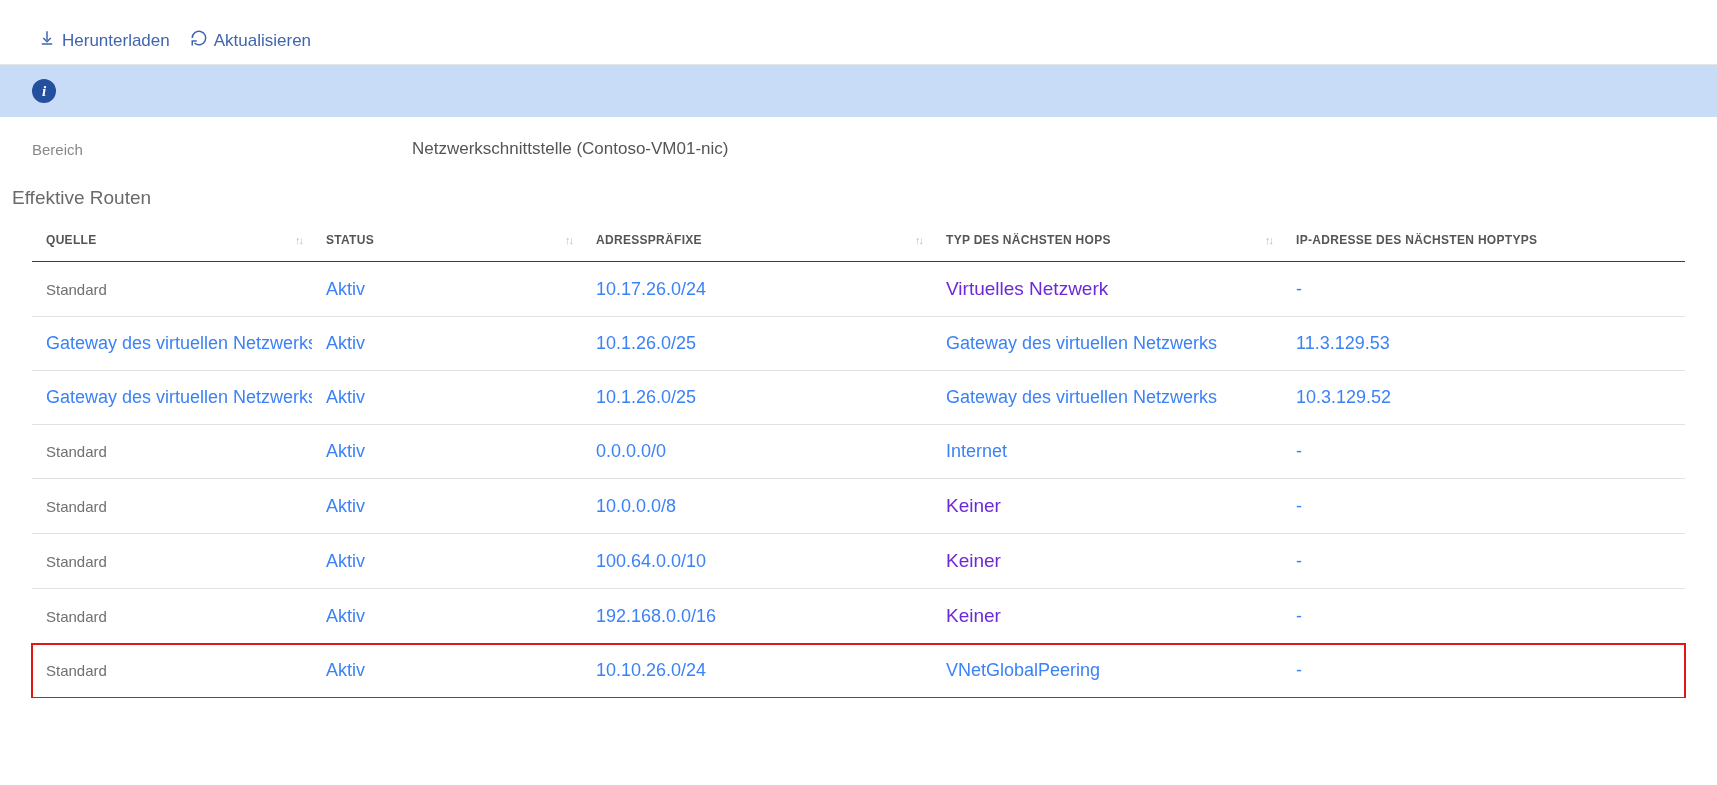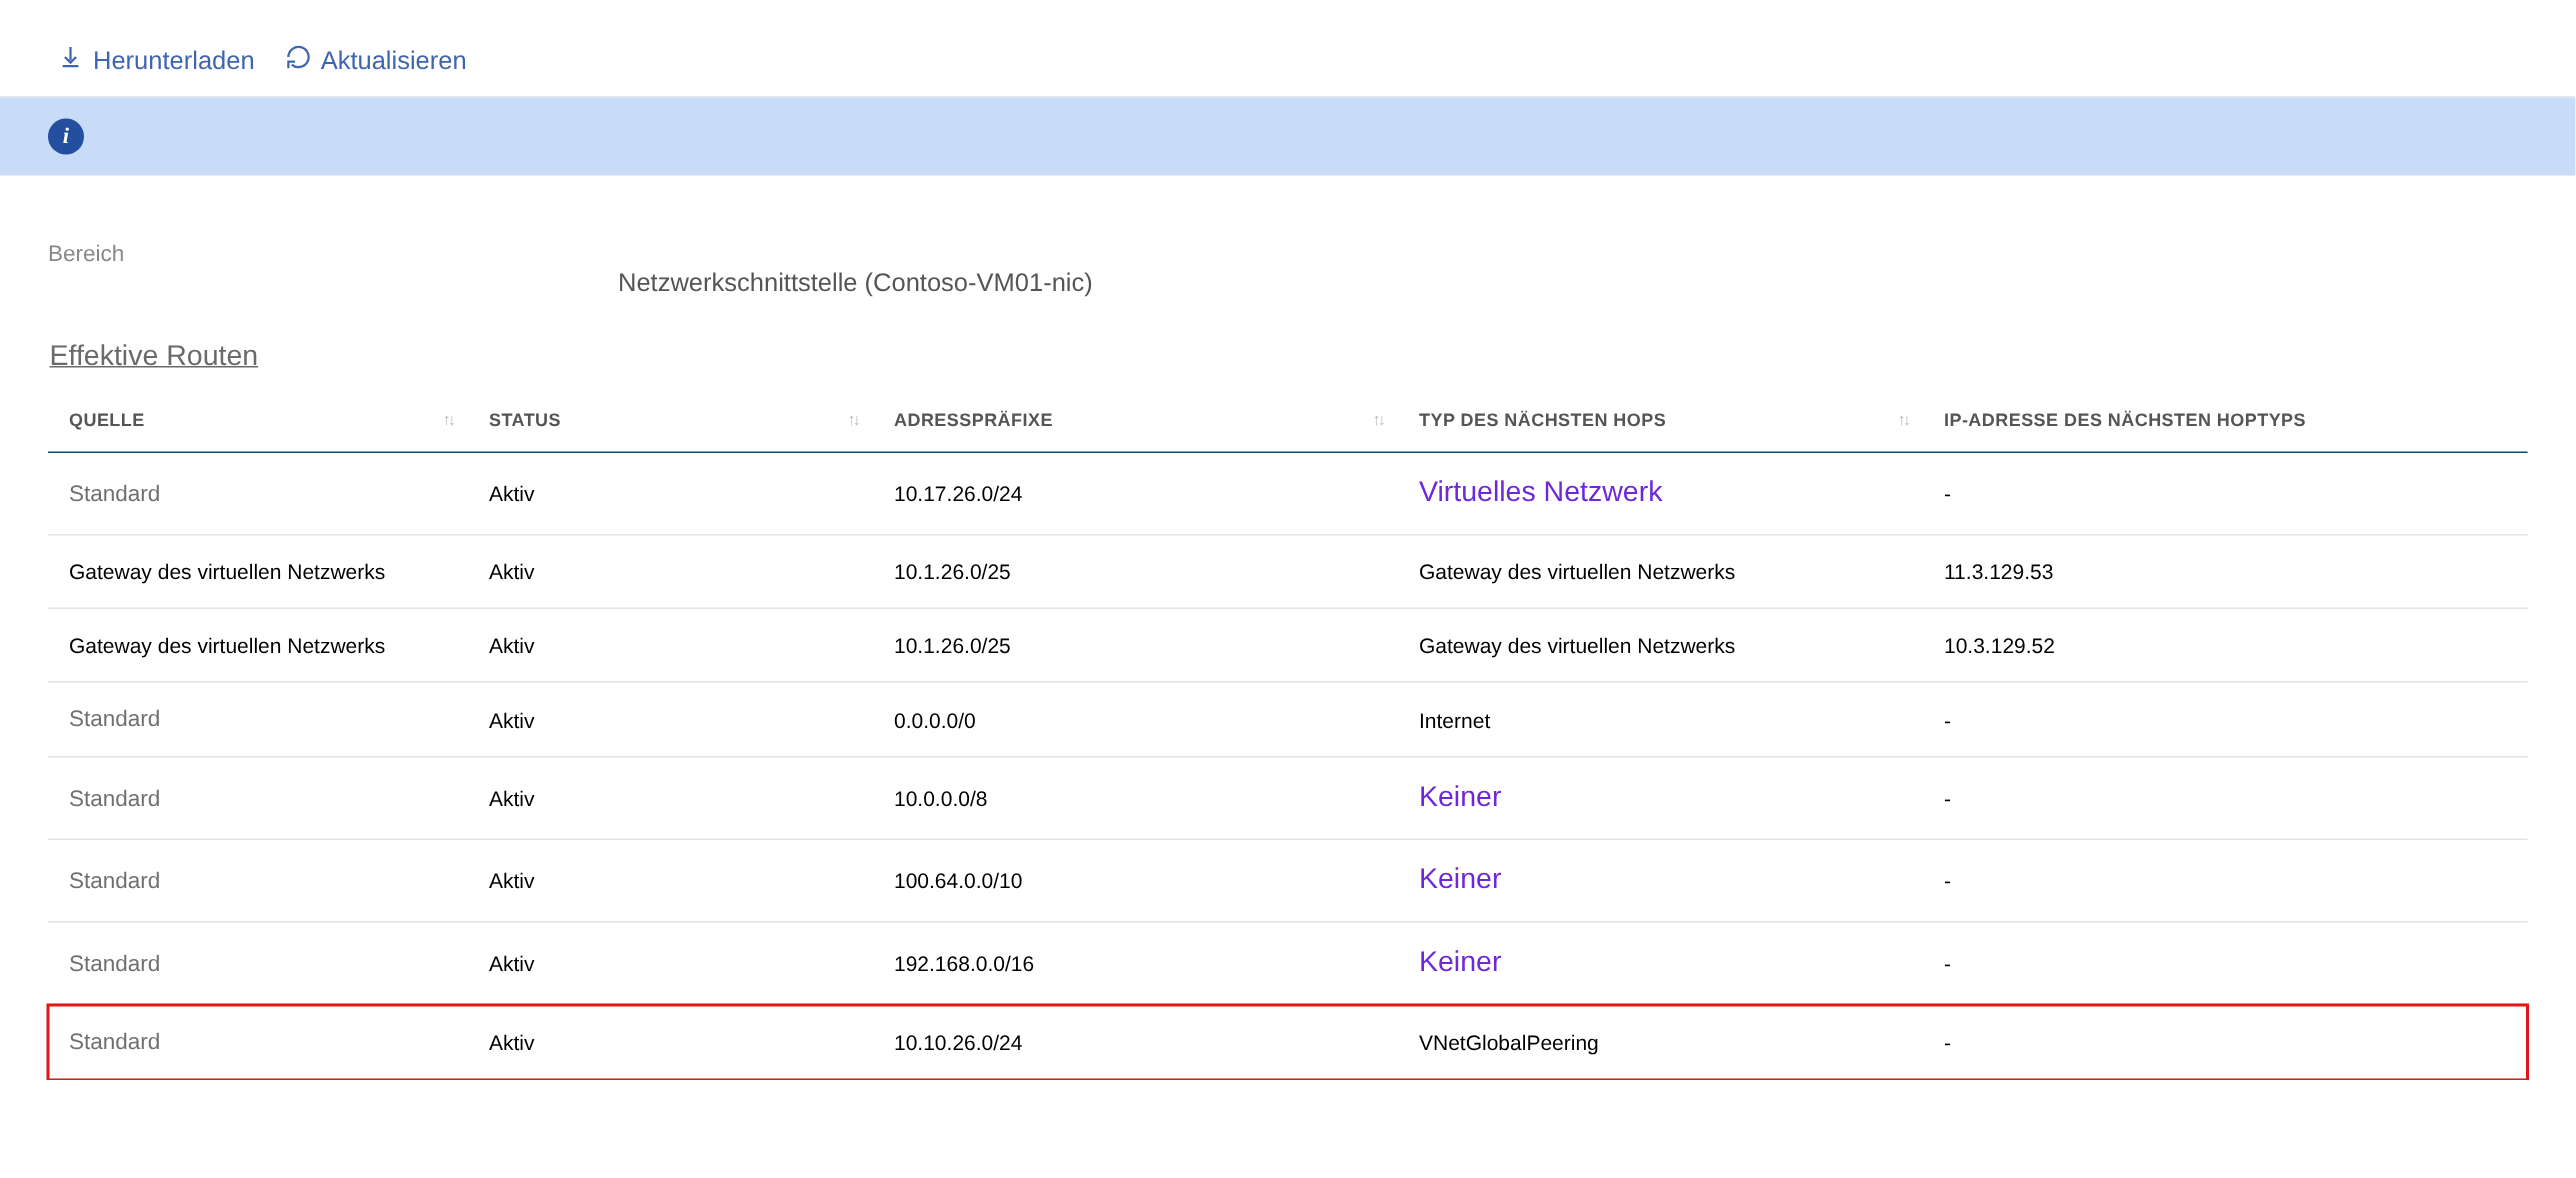--- a/index.html
+++ b/index.html
@@ -58,27 +58,25 @@
     padding: 22px 32px 10px 32px;
   }
   .scope-label {
     color: #888;
     font-size: 15px;
     width: 380px;
   }
   .scope-value {
     color: #555;
     font-size: 17px;
-    margin-top: 40px;
   }
   .section-title {
     color: #6a6a6a;
     font-size: 19px;
-    padding: 18px 32px 10px 33px;
-    text-decoration: underline;
+    padding: 18px 32px 10px 12px;
   }
   .table-wrap {
     padding: 0 32px;
   }
   table {
     width: 100%;
     border-collapse: collapse;
     table-layout: fixed;
   }
   th {
@@ -105,21 +103,21 @@
     padding: 16px 10px 16px 14px;
     border-bottom: 1px solid #e2e2e2;
     color: #555;
     font-size: 17px;
     vertical-align: middle;
     overflow: hidden;
     white-space: nowrap;
     margin-top: 16px;
   }
   td.small { font-size: 15px; color: #707070; }
-  td.big   { font-size: 14px; color: #000000; }
+  td.big   { font-size: 18px; color: #3b82f6; }
   td.dim   { font-size: 19px; color: #6d28d9; }
   tr.highlight td {
     outline: 0;
   }
   tr.highlight {
     outline: 2px solid #e11616;
     outline-offset: -1px;
   }
   col.c-source { width: 280px; }
   col.c-status { width: 270px; }

